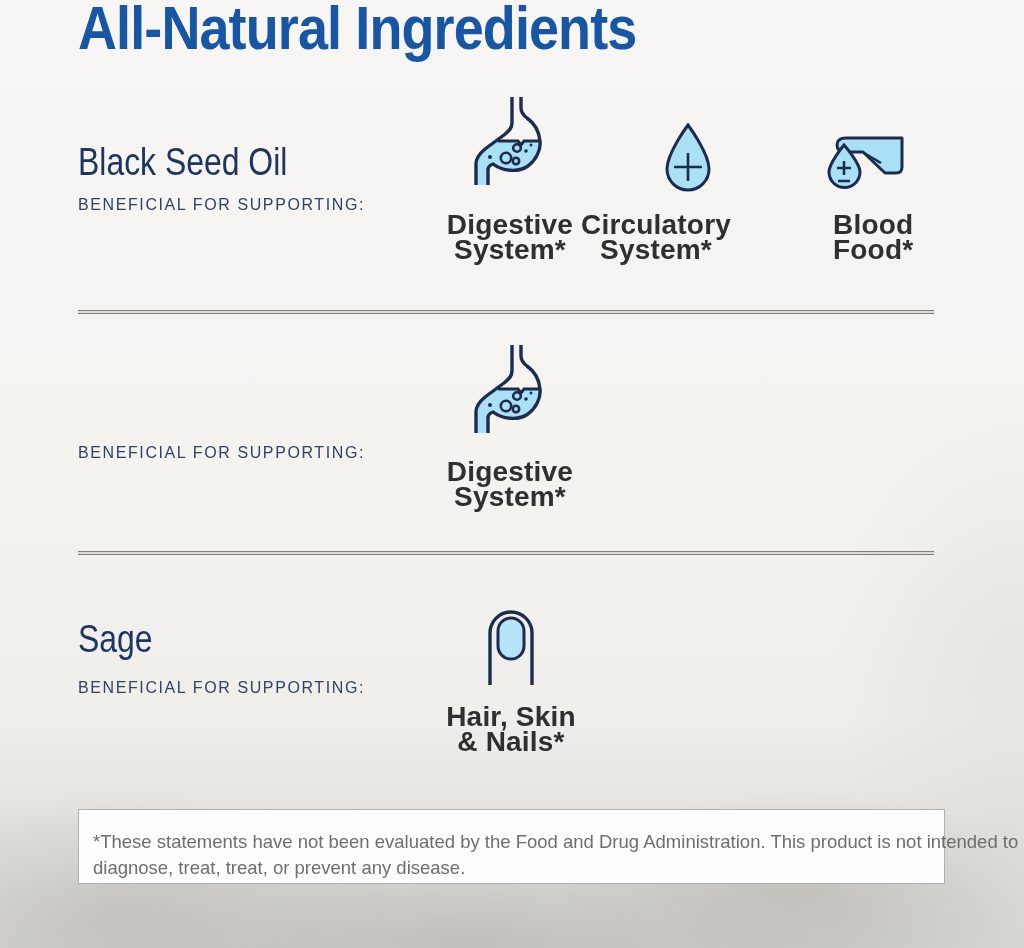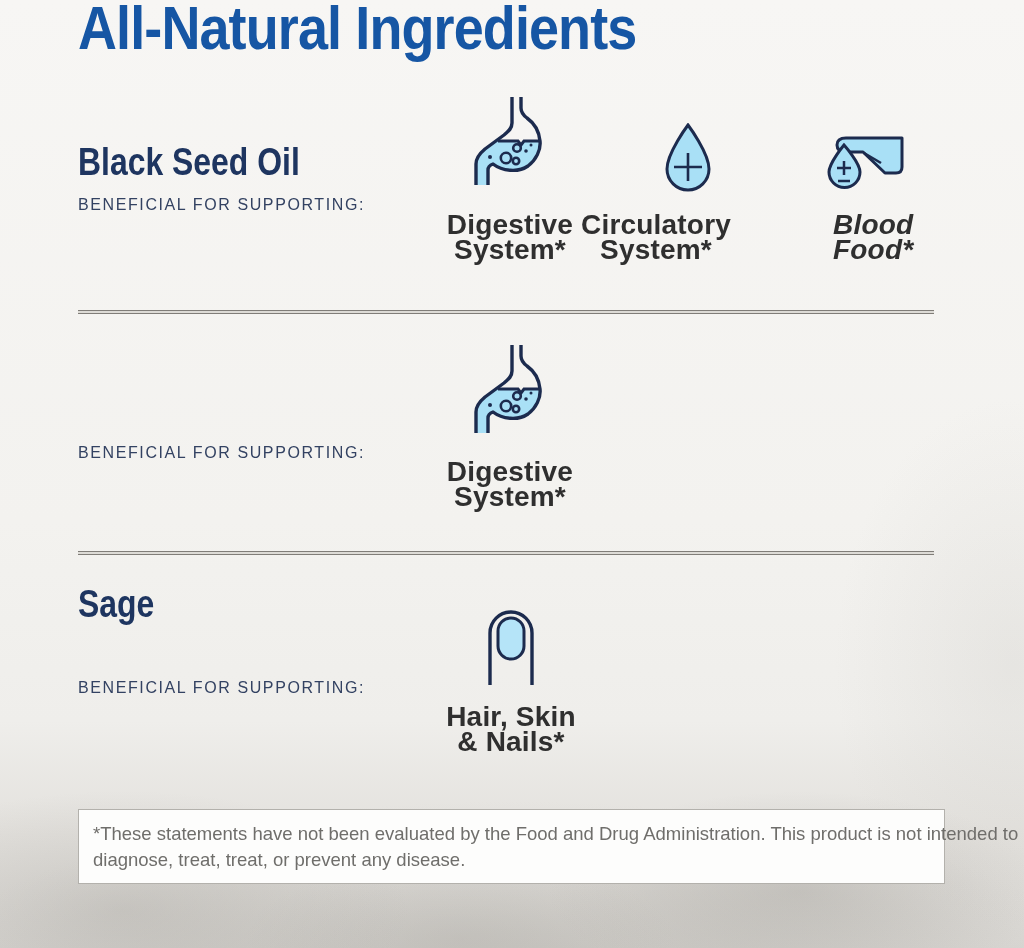--- a/index.html
+++ b/index.html
@@ -19,48 +19,48 @@
 
   .page-title {
     position:absolute; left:78px; top:-4px;
     font-size:62px; line-height:64px; font-weight:700;
     color:#1656a4; letter-spacing:-1px; white-space:nowrap;
   }
   .page-title .cond { display:inline-block; transform:scaleX(.87); transform-origin:left center; }
 
   .ing-heading {
     position:absolute; left:78px;
-    font-size:38px; line-height:44px; font-weight:700;
+    font-size:38px; line-height:44px; font-weight:400;
     color:#1e3560; white-space:nowrap;
   }
   .ing-heading .cond { display:inline-block; transform:scaleX(.84); transform-origin:left center; }
   .ing-sub {
     position:absolute; left:78px;
     font-size:16px; line-height:24px; font-weight:400;
     color:#334262; letter-spacing:1.6px; white-space:nowrap;
   }
 
   .benefit-label {
     position:absolute; width:164px; text-align:center;
     font-size:28px; line-height:25px; font-weight:600;
     color:#2f2f2f; letter-spacing:.2px;
   }
-  .benefit-label.left-align { text-align:left; width:140px;font-style:italic; }
+  .benefit-label.left-align { text-align:left; width:140px; }
 
   .icon-svg { position:absolute; display:block; }
 
   .divider {
     position:absolute; left:78px; width:856px; height:4px;
     background:linear-gradient(180deg, #807d78 0 28%, #dddbd6 28% 72%, #807d78 72% 100%);
   }
 
   .disclaimer-box {
     position:absolute; left:78px; top:809px; width:867px; height:75px;
     background:#fdfdfc; border:1px solid #b3b1ac;
-    padding:11px 16px 0 14px;
+    padding:19px 16px 0 14px;
     font-size:18.5px; line-height:26px; color:#6f6e6b;
   }
   .disclaimer-box .line { display:block; white-space:nowrap; }
 </style>
 </head>
 <body>
 
 <div class="canvas">
 
   <svg width="0" height="0" style="position:absolute" aria-hidden="true">
@@ -132,21 +132,21 @@
   <svg class="icon-svg" style="left:473px; top:345px" width="74" height="92" viewBox="0 0 74 92">
       <use href="#stomach"></use>
     </svg>
   <div class="benefit-label" style="left:428px; top:459px">
     <span>Digestive</span><br>
     <span>System*</span>
   </div>
 
   <div class="divider" style="top:551px"></div>
 
-  <h2 class="ing-heading" style="top:582px"><span class="cond">Sage</span></h2>
+  <h2 class="ing-heading" style="top:617px"><span class="cond">Sage</span></h2>
   <div class="ing-sub" style="top:676px">BENEFICIAL FOR SUPPORTING:</div>
 
   <svg class="icon-svg" style="left:487px; top:608px" width="48" height="78" viewBox="0 0 48 78">
       <use href="#fingernail"></use>
     </svg>
   <div class="benefit-label" style="left:429px; top:704px">
     <span>Hair, Skin</span><br>
     <span>&amp; Nails*</span>
   </div>
 

